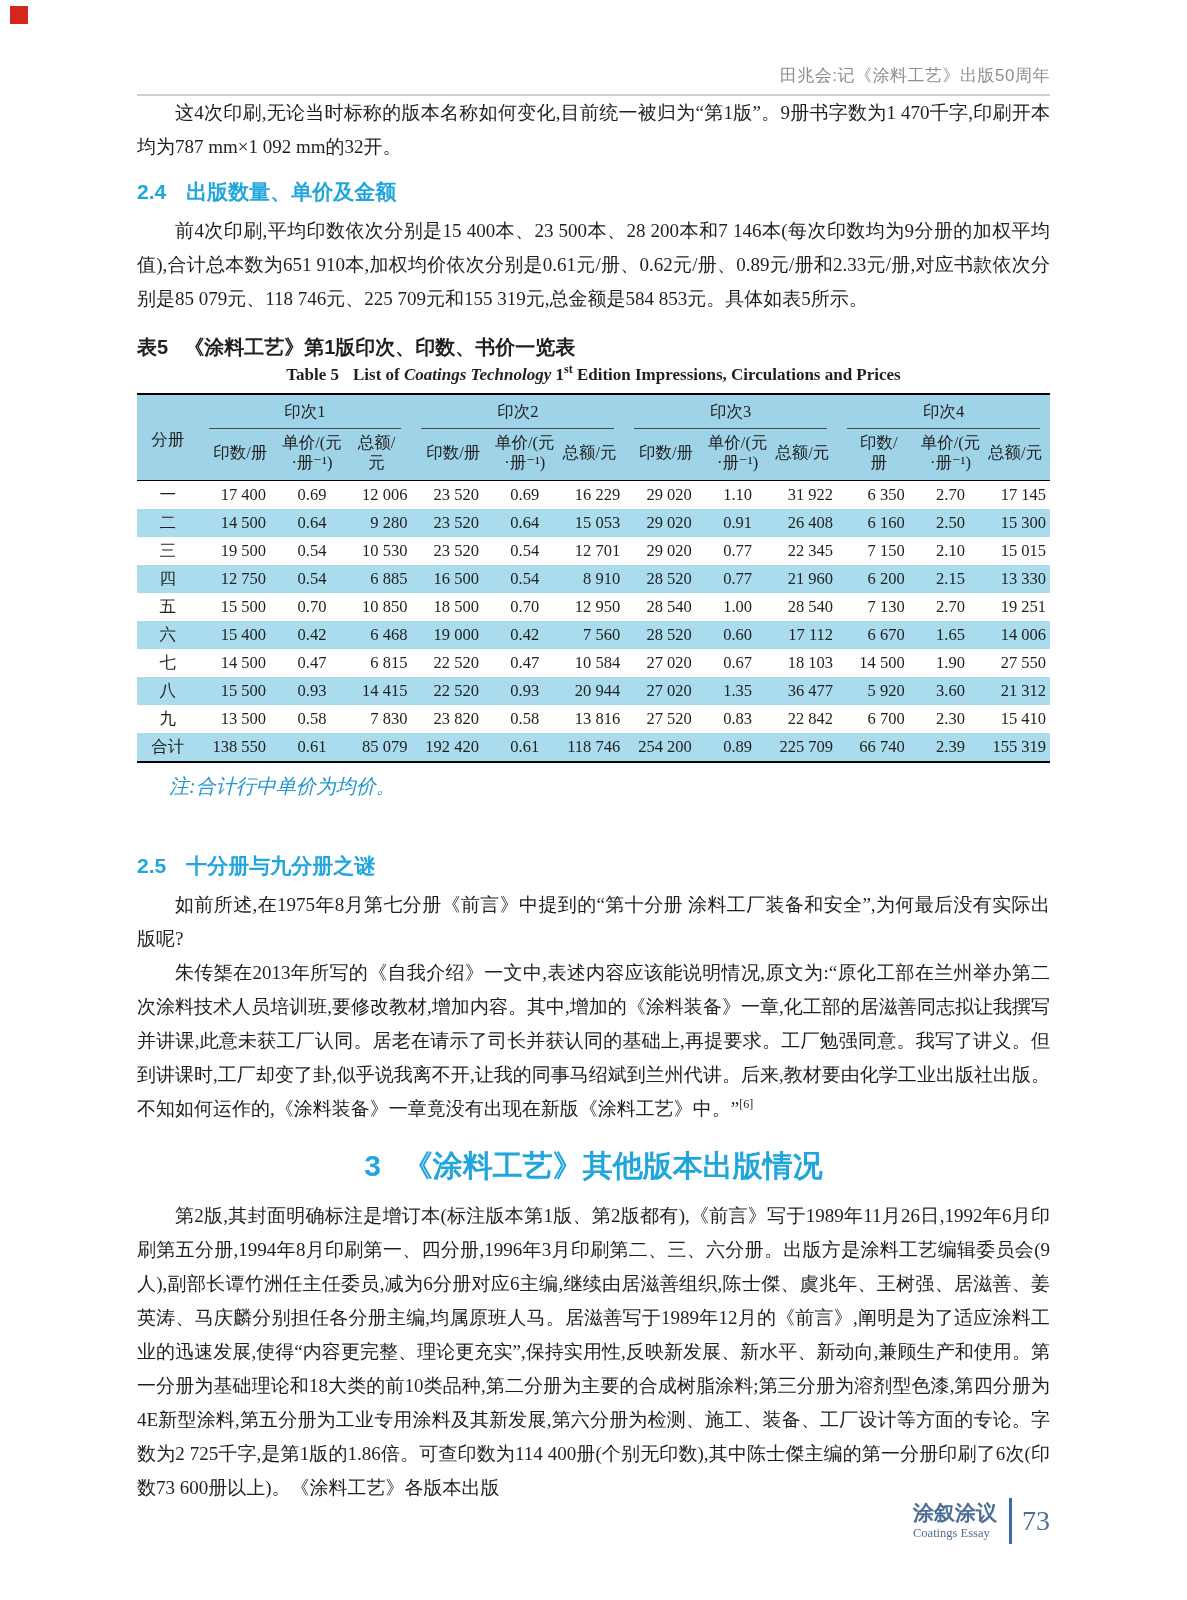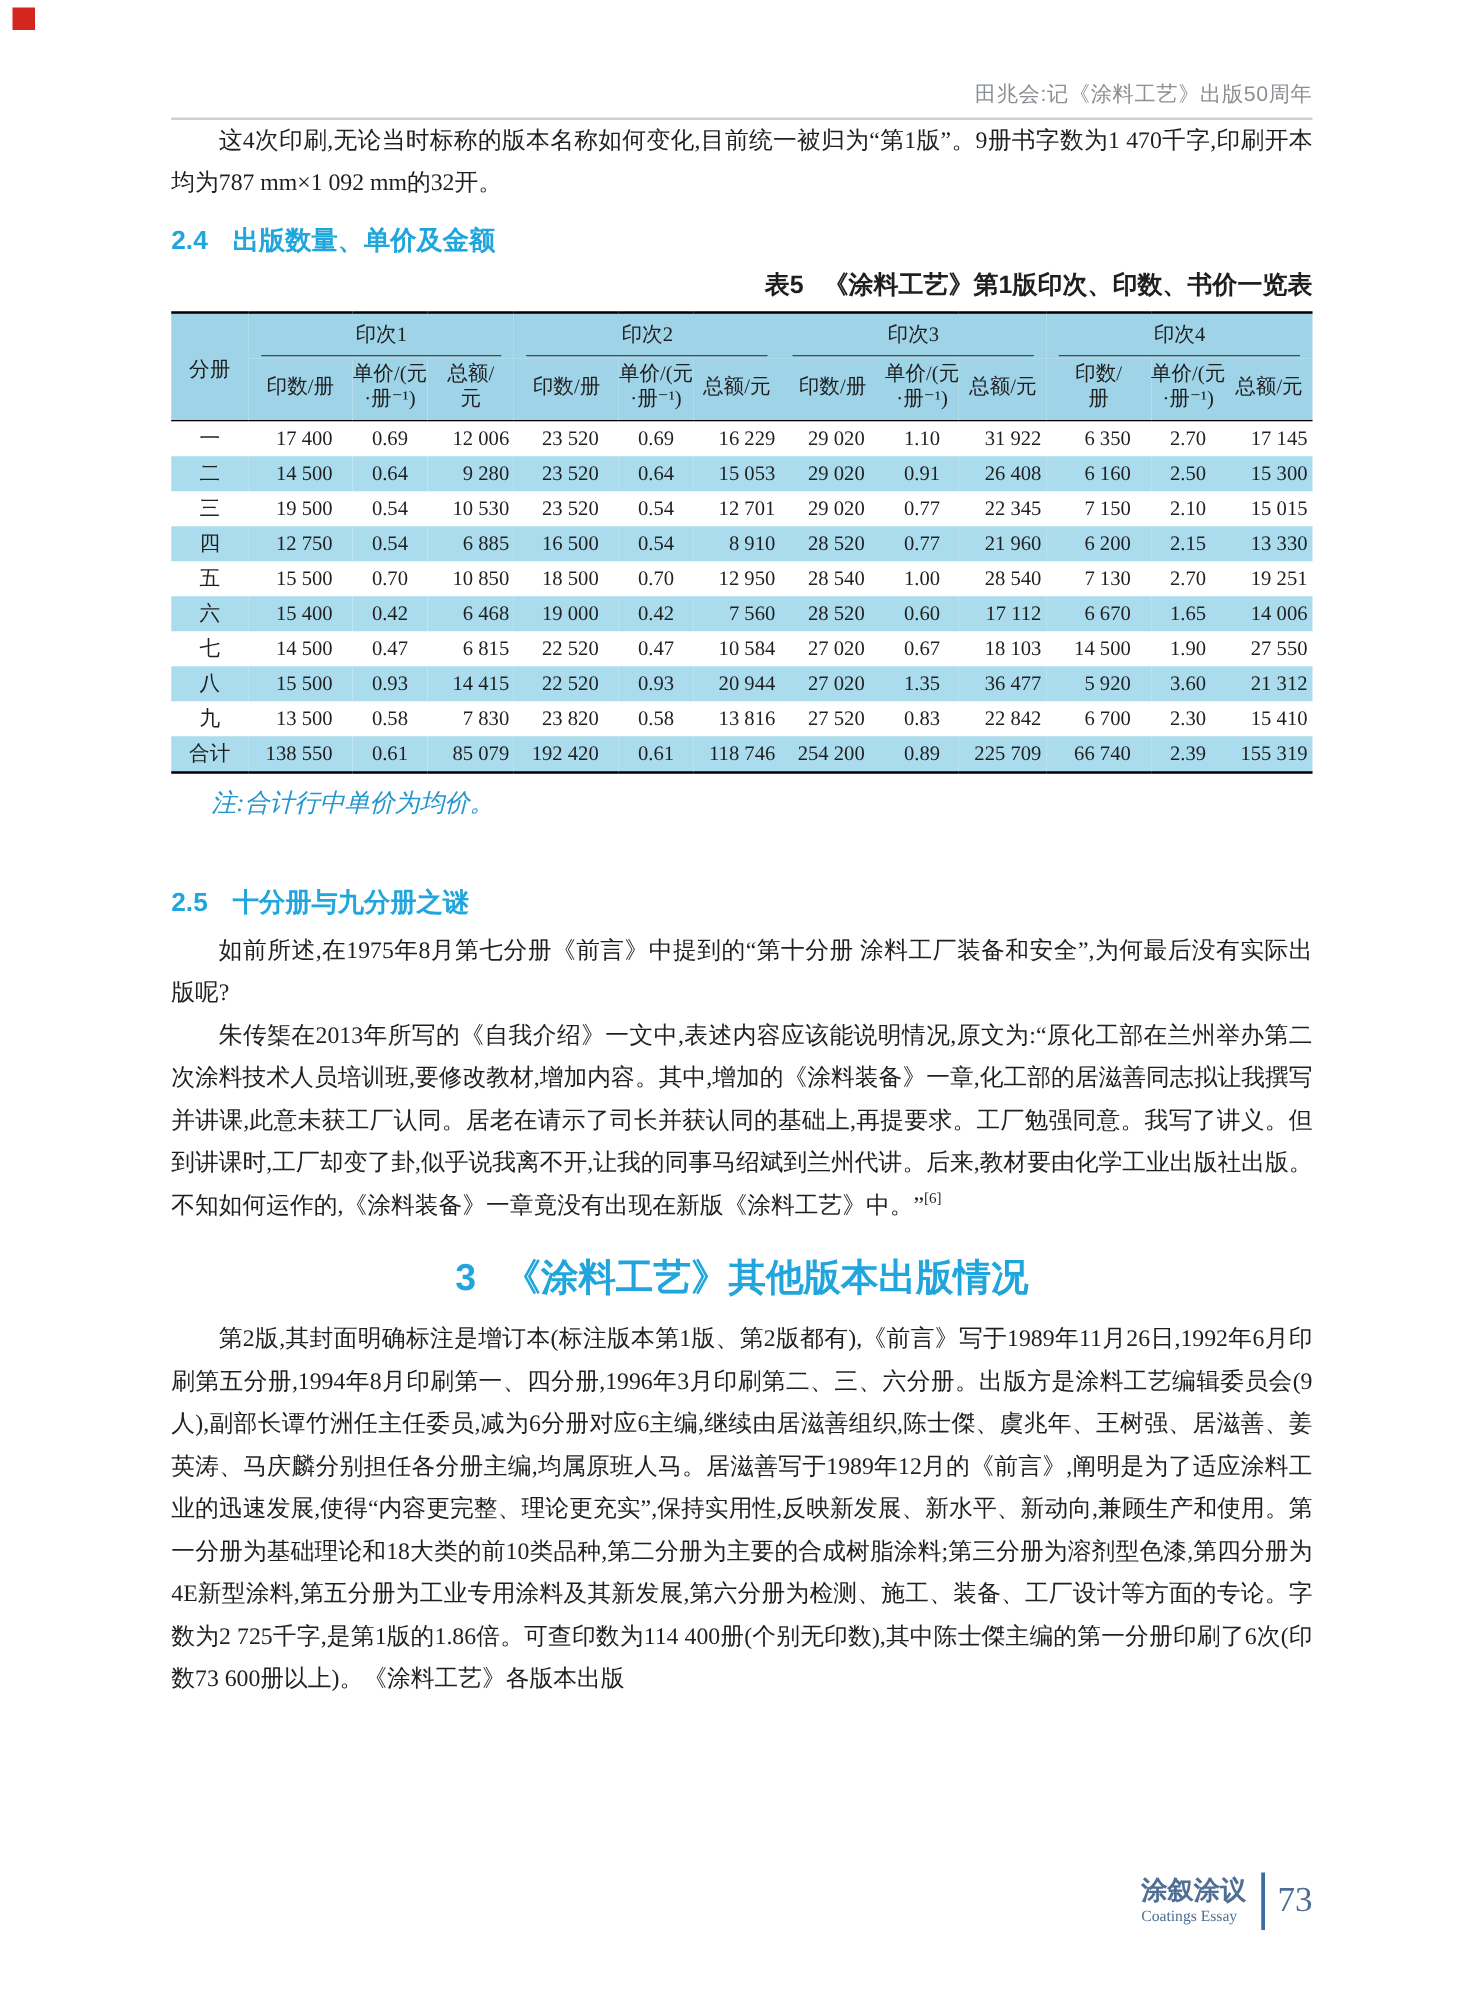--- a/index.html
+++ b/index.html
@@ -36,21 +36,21 @@
   }
   .sec-head .sec-num{margin-right:20px;}
   .sec-head-big{
     font-family:"Liberation Sans","DejaVu Sans",sans-serif;
     color:#20a6dc;font-weight:bold;font-size:30px;
     margin:20px 0 12px 0;
     text-align:center;
   }
   .sec-head-big .sec-num{margin-right:22px;}
   .tbl-caption-cn{
-    text-align:right;font-size:20px;font-weight:bold;
+    text-align:left;font-size:20px;font-weight:bold;margin-top:18px;
     font-family:"Liberation Sans","DejaVu Sans",sans-serif;
   }
   .tbl-caption-cn .cap-label{margin-right:16px;}
   .tbl-caption-en{
     text-align:center;font-size:17px;font-weight:bold;margin-top:4px;
     font-family:"Liberation Serif","DejaVu Serif",serif;
   }
   .tbl-caption-en .cap-label{margin-right:14px;}
   .tbl-caption-en .it{font-style:italic;}
   table.t5{
@@ -103,23 +103,27 @@
   <div class="content">
 
     <div class="running-head">田兆会:记《涂料工艺》出版50周年</div>
     <hr class="head-rule">
 
     <p class="body-p">这4次印刷,无论当时标称的版本名称如何变化,目前统一被归为“第1版”。9册书字数为1 470千字,印刷开本均为787 mm×1 092 mm的32开。</p>
 
     <div class="sec-head">
       <span class="sec-num">2.4</span><span>出版数量、单价及金额</span>
     </div>
+    <p class="body-p">前4次印刷,平均印数依次分别是15 400本、23 500本、28 200本和7 146本(每次印数均为9分册的加权平均值),合计总本数为651 910本,加权均价依次分别是0.61元/册、0.62元/册、0.89元/册和2.33元/册,对应书款依次分别是85 079元、118 746元、225 709元和155 319元,总金额是584 853元。具体如表5所示。</p>
 
     <div class="tbl-caption-cn">
       <span class="cap-label">表5</span><span>《涂料工艺》第1版印次、印数、书价一览表</span>
+    </div>
+    <div class="tbl-caption-en">
+      <span class="cap-label">Table 5</span><span>List of </span><span class="it">Coatings Technology</span><span> 1</span><sup class="ref">st</sup><span> Edition Impressions, Circulations and Prices</span>
     </div>
 
     <table class="t5">
       <thead>
         <tr class="grp-row" id="t5-groups">
           <th class="c-book" rowspan="2">分册</th>
         <th colspan="3"><div class="grp">印次1</div></th>
             <th colspan="3"><div class="grp">印次2</div></th>
             <th colspan="3"><div class="grp">印次3</div></th>
             <th colspan="3"><div class="grp">印次4</div></th>

